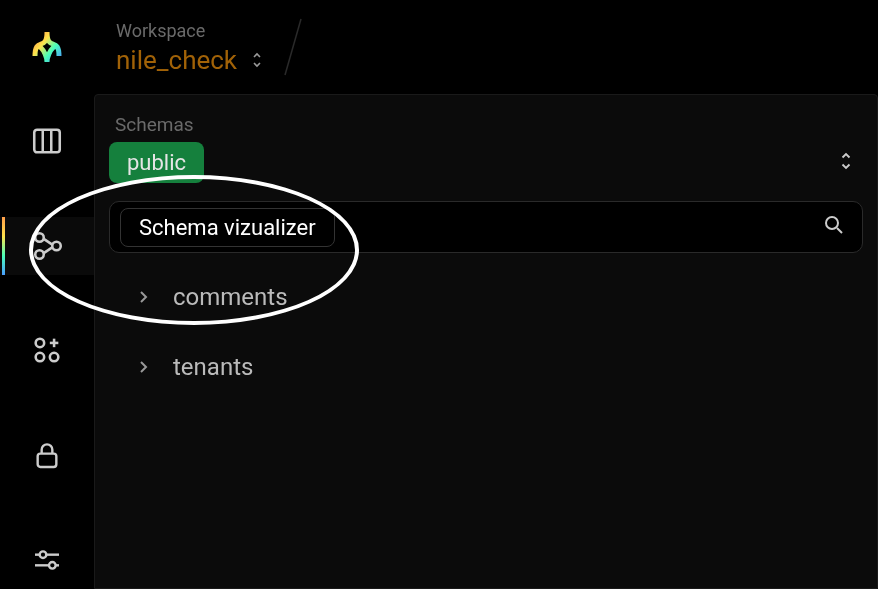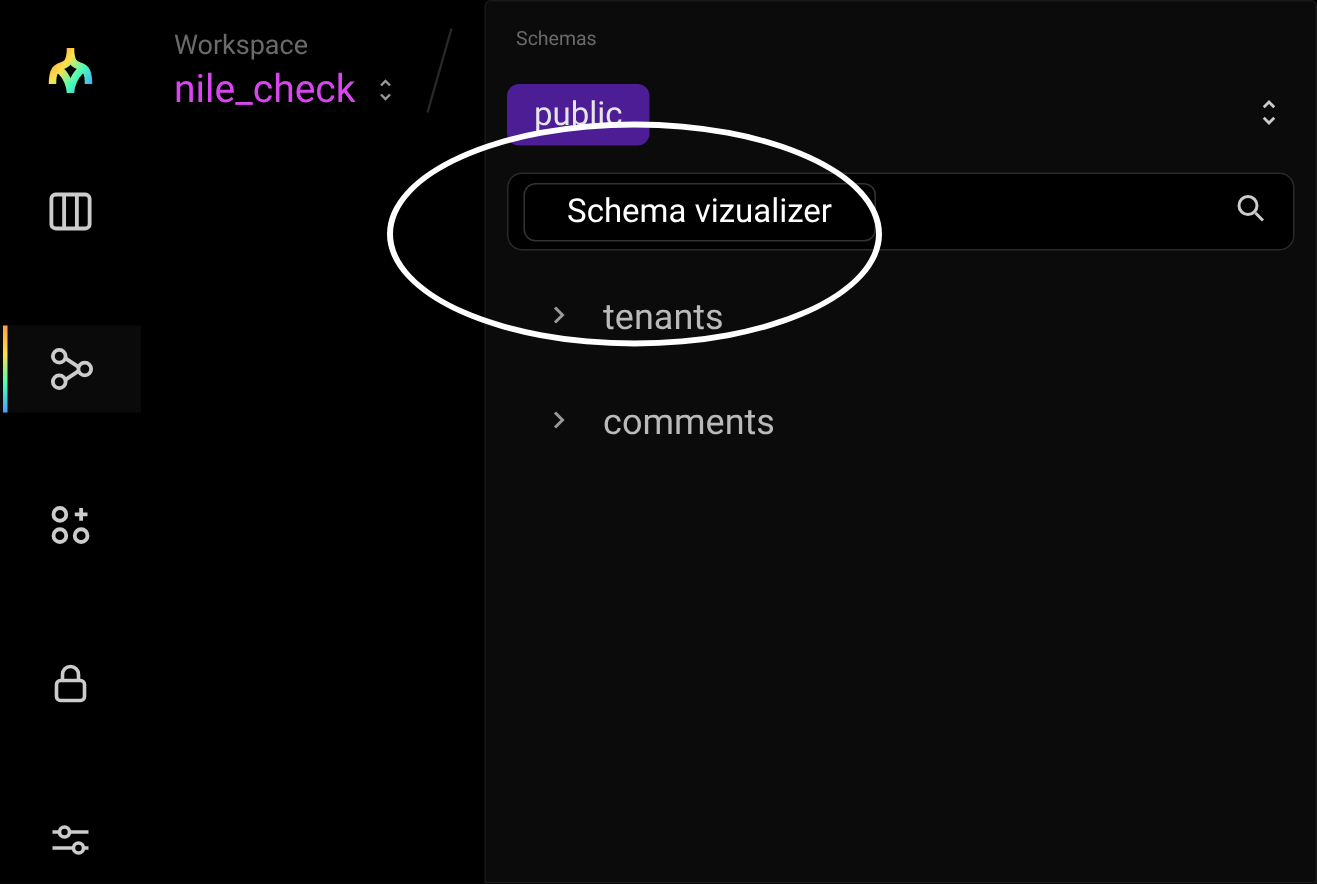--- a/index.html
+++ b/index.html
@@ -51,21 +51,21 @@
       bottom: 0;
       width: 3px;
       background: linear-gradient(180deg, #ff9e4a, #ffe14a, #4affb8, #4a9eff);
     }
     .nav-icon svg { display: block; }
 
     
     .main {
       flex: 1;
       display: flex;
-      flex-direction: row;
+      flex-direction: column;
     }
     
     .topbar {
       height: 94px;
       display: flex;
       align-items: center;
       padding-left: 22px;
       gap: 0;
     }
     .crumb {
@@ -78,21 +78,21 @@
       color: #6a6a6a;
       font-weight: 400;
     }
     .crumb-row {
       display: flex;
       align-items: center;
       gap: 14px;
     }
     .crumb-value {
       font-size: 26px;
-      color: #d946ef;
+      color: #a16207;
       font-weight: 400;
     }
     .selector-icon {
       color: #888;
       display: flex;
       flex-direction: column;
       line-height: 6px;
       font-size: 10px;
     }
     .crumb-divider {
@@ -109,33 +109,33 @@
       width: 458px;
       background: #0b0b0b;
       border: 1px solid #1a1a1a;
       border-radius: 4px 4px 0 0;
       margin-left: 0;
       flex: 1;
       padding: 18px 14px 0 14px;
       position: relative;
     }
     .schemas-label {
-      font-size: 13px;
+      font-size: 19px;
       color: #6a6a6a;
-      margin-bottom: 22px;
+      margin-bottom: 6px;
       margin-left: 6px;
     }
     .schemas-row {
       display: flex;
       align-items: center;
       justify-content: space-between;
       margin-bottom: 18px;
     }
     .schema-chip {
-      background: #4c1d95;
+      background: #15803d;
       border-radius: 8px;
       padding: 8px 18px;
       color: #e5e5e5;
       font-size: 22px;
     }
     .sorter {
       color: #999;
       padding-right: 10px;
     }
     
@@ -150,21 +150,21 @@
       margin-bottom: 30px;
       position: relative;
       background: #000;
     }
     .tooltip {
       background: #000;
       border: 1px solid #333;
       border-radius: 8px;
       color: #fff;
       font-size: 22px;
-      padding: 6px 28px;
+      padding: 6px 18px;
       white-space: nowrap;
     }
     
     .tree {
       display: flex;
       flex-direction: column;
       gap: 42px;
       padding-left: 28px;
     }
     .tree-item {
@@ -320,26 +320,26 @@
         </span>
       </div>
 
       <div class="tree">
         <div class="tree-item">
           <span class="chev">
             <svg width="12" height="14" viewBox="0 0 10 14" fill="none" stroke="#999" stroke-width="2">
                 <path d="M3 2 L8 7 L3 12"></path>
               </svg>
           </span>
-          <span>tenants</span>
+          <span>comments</span>
         </div>
         <div class="tree-item">
           <span class="chev">
             <svg width="12" height="14" viewBox="0 0 10 14" fill="none" stroke="#999" stroke-width="2">
                 <path d="M3 2 L8 7 L3 12"></path>
               </svg>
           </span>
-          <span>comments</span>
+          <span>tenants</span>
         </div>
       </div>
     </div>
   </div>
 </div>
 
 </body></html>

